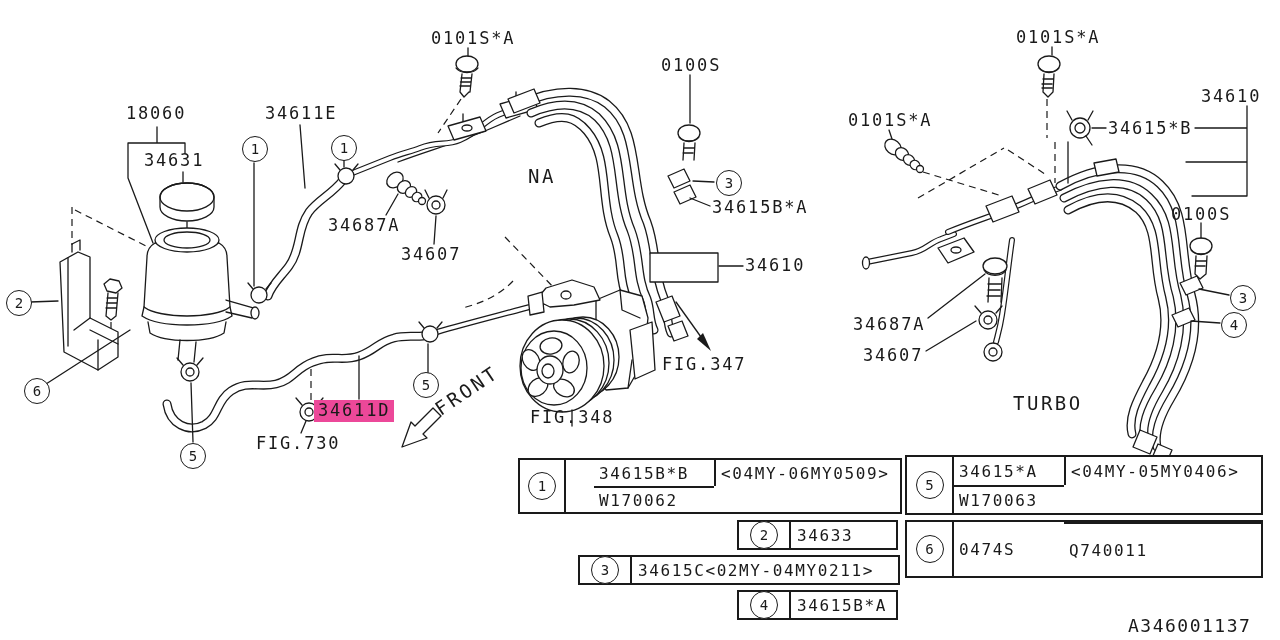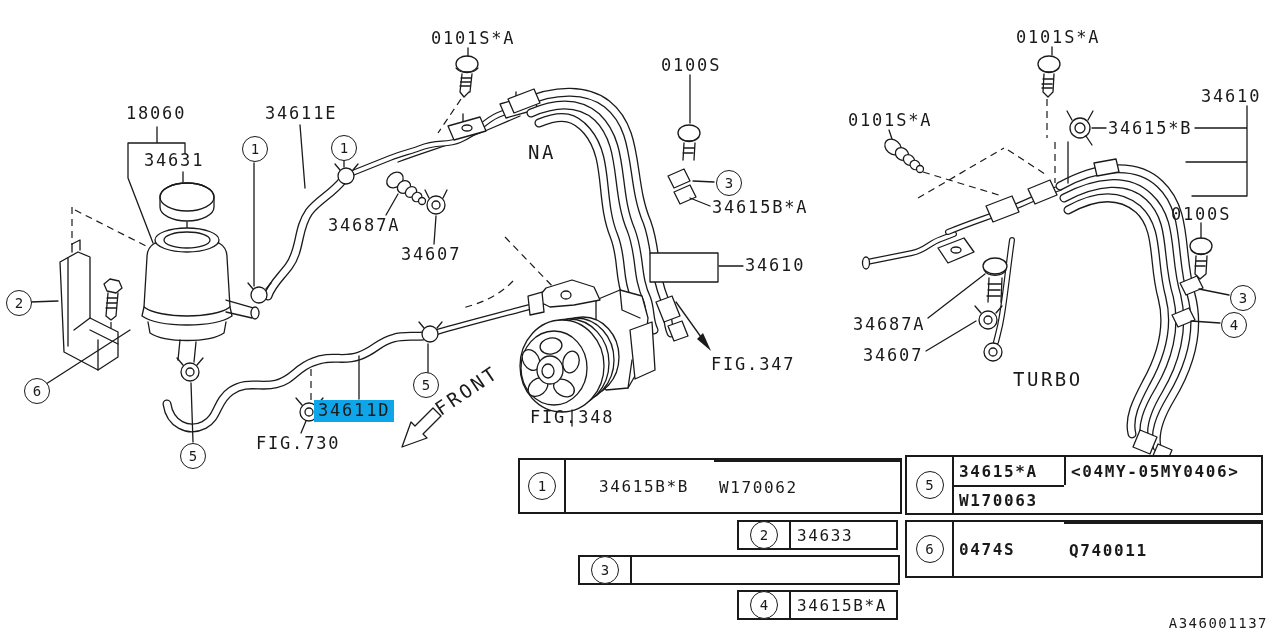--- a/index.html
+++ b/index.html
@@ -8,39 +8,39 @@
   svg{position:absolute;left:0;top:0;}
   .ln{fill:none;stroke:#1a1a1a;stroke-width:1.3;stroke-linecap:round;stroke-linejoin:round;}
   .lnw{fill:#fff;stroke:#1a1a1a;stroke-width:1.3;stroke-linejoin:round;}
   .dash{fill:none;stroke:#1a1a1a;stroke-width:1.2;stroke-dasharray:7 5;}
   .tube{fill:none;stroke:#1a1a1a;stroke-width:9;stroke-linecap:round;stroke-linejoin:round;}
   .tube-core{fill:none;stroke:#fff;stroke-width:6.4;stroke-linecap:round;stroke-linejoin:round;}
   .pipe{fill:none;stroke:#1a1a1a;stroke-width:6;stroke-linecap:round;stroke-linejoin:round;}
   .pipe-core{fill:none;stroke:#fff;stroke-width:3.6;stroke-linecap:round;stroke-linejoin:round;}
   .blk{fill:#1a1a1a;stroke:none;}
   .lbl{position:absolute;font-size:17px;letter-spacing:1.8px;white-space:pre;line-height:1.1;text-align:right;}
-  .sec{font-size:19px;letter-spacing:2.5px;}
+  .sec{font-size:19px;letter-spacing:2.5px;margin-top:24px;}
   .callout{position:absolute;width:24px;height:24px;border:1.6px solid #1a1a1a;border-radius:50%;
            background:#fff;display:flex;align-items:center;justify-content:center;
            font-size:14px;line-height:1;}
-  .hl{background:#0ea5e9;padding:1px 4px 2px 4px;}
+  .hl{background:#ec4899;padding:1px 4px 2px 4px;}
   .front{position:absolute;left:438px;top:399px;transform:rotate(-34deg);transform-origin:0 60%;
          font-size:19px;letter-spacing:3px;}
   .tbl{position:absolute;border:2px solid #1a1a1a;display:flex;background:#fff;box-sizing:border-box;}
   .tbl .co{display:flex;align-items:center;justify-content:center;border-right:2px solid #1a1a1a;}
   .tbl .co .callout{position:static;width:26px;height:26px;flex:none;}
   .grid2{display:grid;grid-template-columns:120px 1fr;grid-auto-rows:1fr;flex:1;margin-left:28px;}
-  .grid2t{display:grid;grid-template-columns:110px 1fr;grid-auto-rows:1fr;flex:1;font-weight:bold;}
+  .grid2t{display:grid;grid-template-columns:110px 1fr;grid-auto-rows:1fr;flex:1;}
   .cell{display:flex;align-items:center;padding:0 5px;font-size:16px;letter-spacing:1.6px;
         white-space:pre;overflow:hidden;}
   .bl{border-left:2px solid #1a1a1a;}
   .bt{border-top:2px solid #1a1a1a;}
   .one{display:flex;align-items:center;padding:0 6px;font-size:16px;letter-spacing:1.6px;white-space:pre;flex:1;}
-  .docnum{position:absolute;left:1128px;top:615px;width:140px;text-align:right;
-          font-size:14px;letter-spacing:1.5px;}
+  .docnum{position:absolute;left:1128px;top:615px;width:140px;
+          font-size:18px;letter-spacing:1.5px;}
 </style>
 </head>
 <body>
 
 <div id="stage">
 
 <svg width="1280" height="640" viewBox="0 0 1280 640">
 
   <g>
     <path class="ln" d="M157,127 V143 M128,143 H185 M128,143 V178 L153,243 M185,143 V153 M183,172 V182"></path>
@@ -312,21 +312,21 @@
   <div class="lbl" style="left:126px;top:104px">18060</div>
   <div class="lbl" style="left:144px;top:151px">34631</div>
   <div class="lbl" style="left:265px;top:104px">34611E</div>
   <div class="lbl" style="left:431px;top:29px">0101S*A</div>
   <div class="lbl" style="left:661px;top:56px">0100S</div>
   <div class="lbl sec" style="left:528px;top:142px">NA</div>
   <div class="lbl" style="left:712px;top:198px">34615B*A</div>
   <div class="lbl" style="left:745px;top:256px">34610</div>
   <div class="lbl" style="left:328px;top:216px">34687A</div>
   <div class="lbl" style="left:401px;top:245px">34607</div>
-  <div class="lbl" style="left:711px;top:355px">FIG.347</div>
+  <div class="lbl" style="left:662px;top:355px">FIG.347</div>
   <div class="lbl" style="left:530px;top:408px">FIG.348</div>
   <div class="lbl" style="left:256px;top:434px">FIG.730</div>
   <div class="lbl hl" style="left:314px;top:400px">34611D</div>
   <div class="front">FRONT</div>
 
   <div class="lbl" style="left:1016px;top:28px">0101S*A</div>
   <div class="lbl" style="left:848px;top:111px">0101S*A</div>
   <div class="lbl" style="left:1201px;top:87px">34610</div>
   <div class="lbl" style="left:1108px;top:119px">34615*B</div>
   <div class="lbl" style="left:1171px;top:205px">0100S</div>
@@ -343,35 +343,37 @@
   <div class="callout" style="left:413px;top:372px">5</div>
   <div class="callout" style="left:1230px;top:285px">3</div>
   <div class="callout" style="left:1221px;top:312px">4</div>
 
   <div class="tbl" style="left:518px;top:458px;width:384px;height:56px">
     <div class="co" style="width:44px">
       <div class="callout">1</div>
     </div>
     <div class="grid2">
       <div class="cell">34615B*B</div>
+      <div class="cell bl">&lt;04MY-06MY0509&gt;</div>
       <div class="cell bt">W170062</div>
     </div>
   </div>
 
   <div class="tbl" style="left:737px;top:520px;width:161px;height:30px">
     <div class="co" style="width:50px">
       <div class="callout">2</div>
     </div>
     <div class="one">34633</div>
   </div>
 
   <div class="tbl" style="left:578px;top:555px;width:322px;height:30px">
     <div class="co" style="width:50px">
       <div class="callout">3</div>
     </div>
+    <div class="one">34615C&lt;02MY-04MY0211&gt;</div>
   </div>
 
   <div class="tbl" style="left:737px;top:590px;width:161px;height:30px">
     <div class="co" style="width:50px">
       <div class="callout">4</div>
     </div>
     <div class="one">34615B*A</div>
   </div>
 
   <div class="tbl" style="left:905px;top:455px;width:358px;height:60px">

